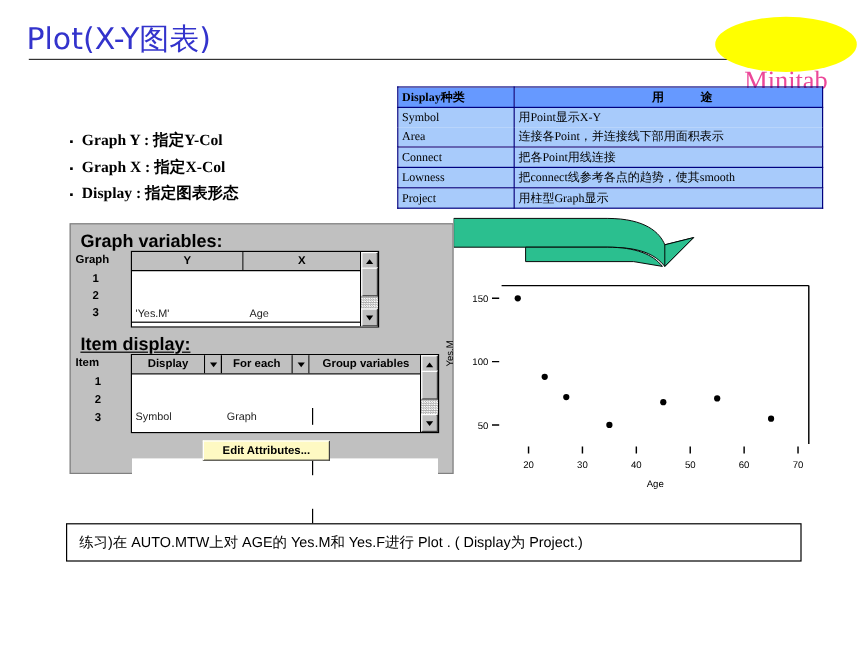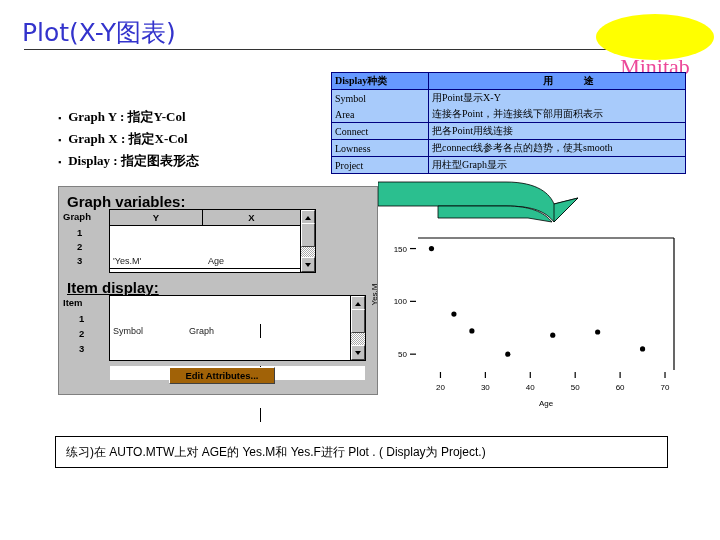--- a/index.html
+++ b/index.html
@@ -102,21 +102,21 @@
   .sb-thumb{
     position:absolute;left:0;right:0;top:13px;height:22px;background:#c0c0c0;
     border:1px solid #fff;border-right-color:#404040;border-bottom-color:#404040;
   }
   .sb-btn.bot{position:absolute;bottom:0;left:0;right:0;}
   .tri{width:0;height:0;border-left:3px solid transparent;border-right:3px solid transparent;}
   .tri.up{border-bottom:4px solid #000;}
   .tri.dn{border-top:4px solid #000;}
   #edit-attr{
     position:absolute;left:110px;top:180px;width:104px;height:15px;
-    background:#a16207;border:1px solid #fff;border-right-color:#404040;border-bottom-color:#404040;
+    background:#fef9c3;border:1px solid #fff;border-right-color:#404040;border-bottom-color:#404040;
     display:flex;align-items:center;justify-content:center;font-size:9.5px;font-weight:bold;
   }
 
   
   #chart{position:absolute;left:378px;top:228px;width:310px;height:180px;}
   #ylab{
     position:absolute;left:-14px;top:62px;transform:rotate(-90deg);
     transform-origin:center;font-size:8px;color:#000;white-space:nowrap;
   }
 
@@ -229,20 +229,31 @@
     </div>
 
     <div class="dlg-label" style="left:8px;top:92px;text-decoration:underline;">Item display:</div>
 
     <div class="row-num" style="left:4px;top:110px;width:42px;text-align:left;">Item</div>
     <div class="row-num" style="left:4px;top:126px;width:42px;text-align:left;padding-left:16px;">1</div>
     <div class="row-num" style="left:4px;top:141px;width:42px;text-align:left;padding-left:16px;">2</div>
     <div class="row-num" style="left:4px;top:156px;width:42px;text-align:left;padding-left:16px;">3</div>
 
     <div class="grid-wrap" style="left:50px;top:108px;width:255px;height:64px;">
+      <div class="grid-head">
+        <div class="gh-cell" style="width:60px;">Display</div>
+        <div class="gh-drop">
+          <div class="tri dn"></div>
+        </div>
+        <div class="gh-cell" style="width:58px;">For each</div>
+        <div class="gh-drop">
+          <div class="tri dn"></div>
+        </div>
+        <div class="gh-cell last" style="width:94px;">Group variables</div>
+      </div>
       <div class="grid-row plain">
         <div class="gr-cell nodiv" style="width:73px;">Symbol</div>
         <div class="gr-cell" style="width:71px;">Graph</div>
         <div class="gr-cell nodiv" style="width:94px;"></div>
       </div>
       <div class="grid-row plain">
         <div class="gr-cell nodiv" style="width:73px;"></div>
         <div class="gr-cell" style="width:71px;"></div>
         <div class="gr-cell nodiv" style="width:94px;"></div>
       </div>

